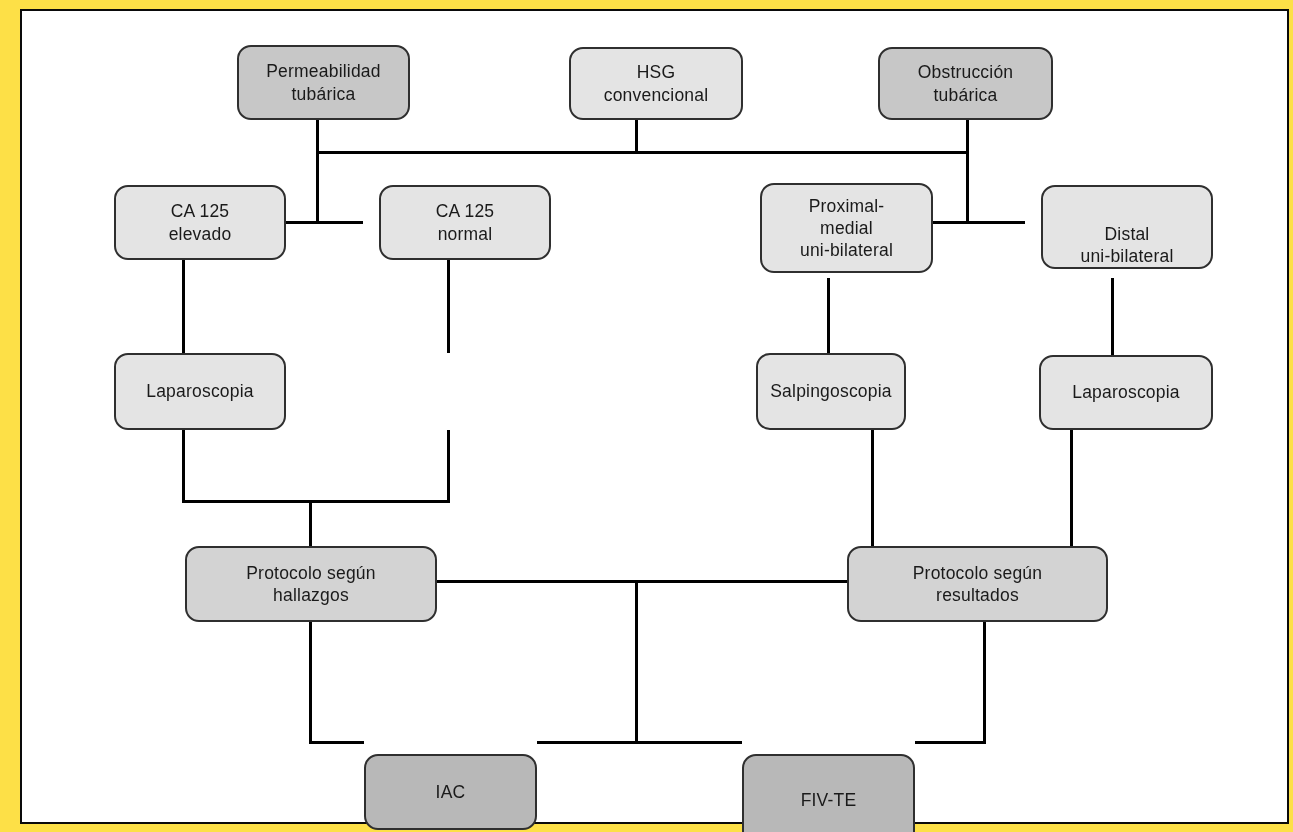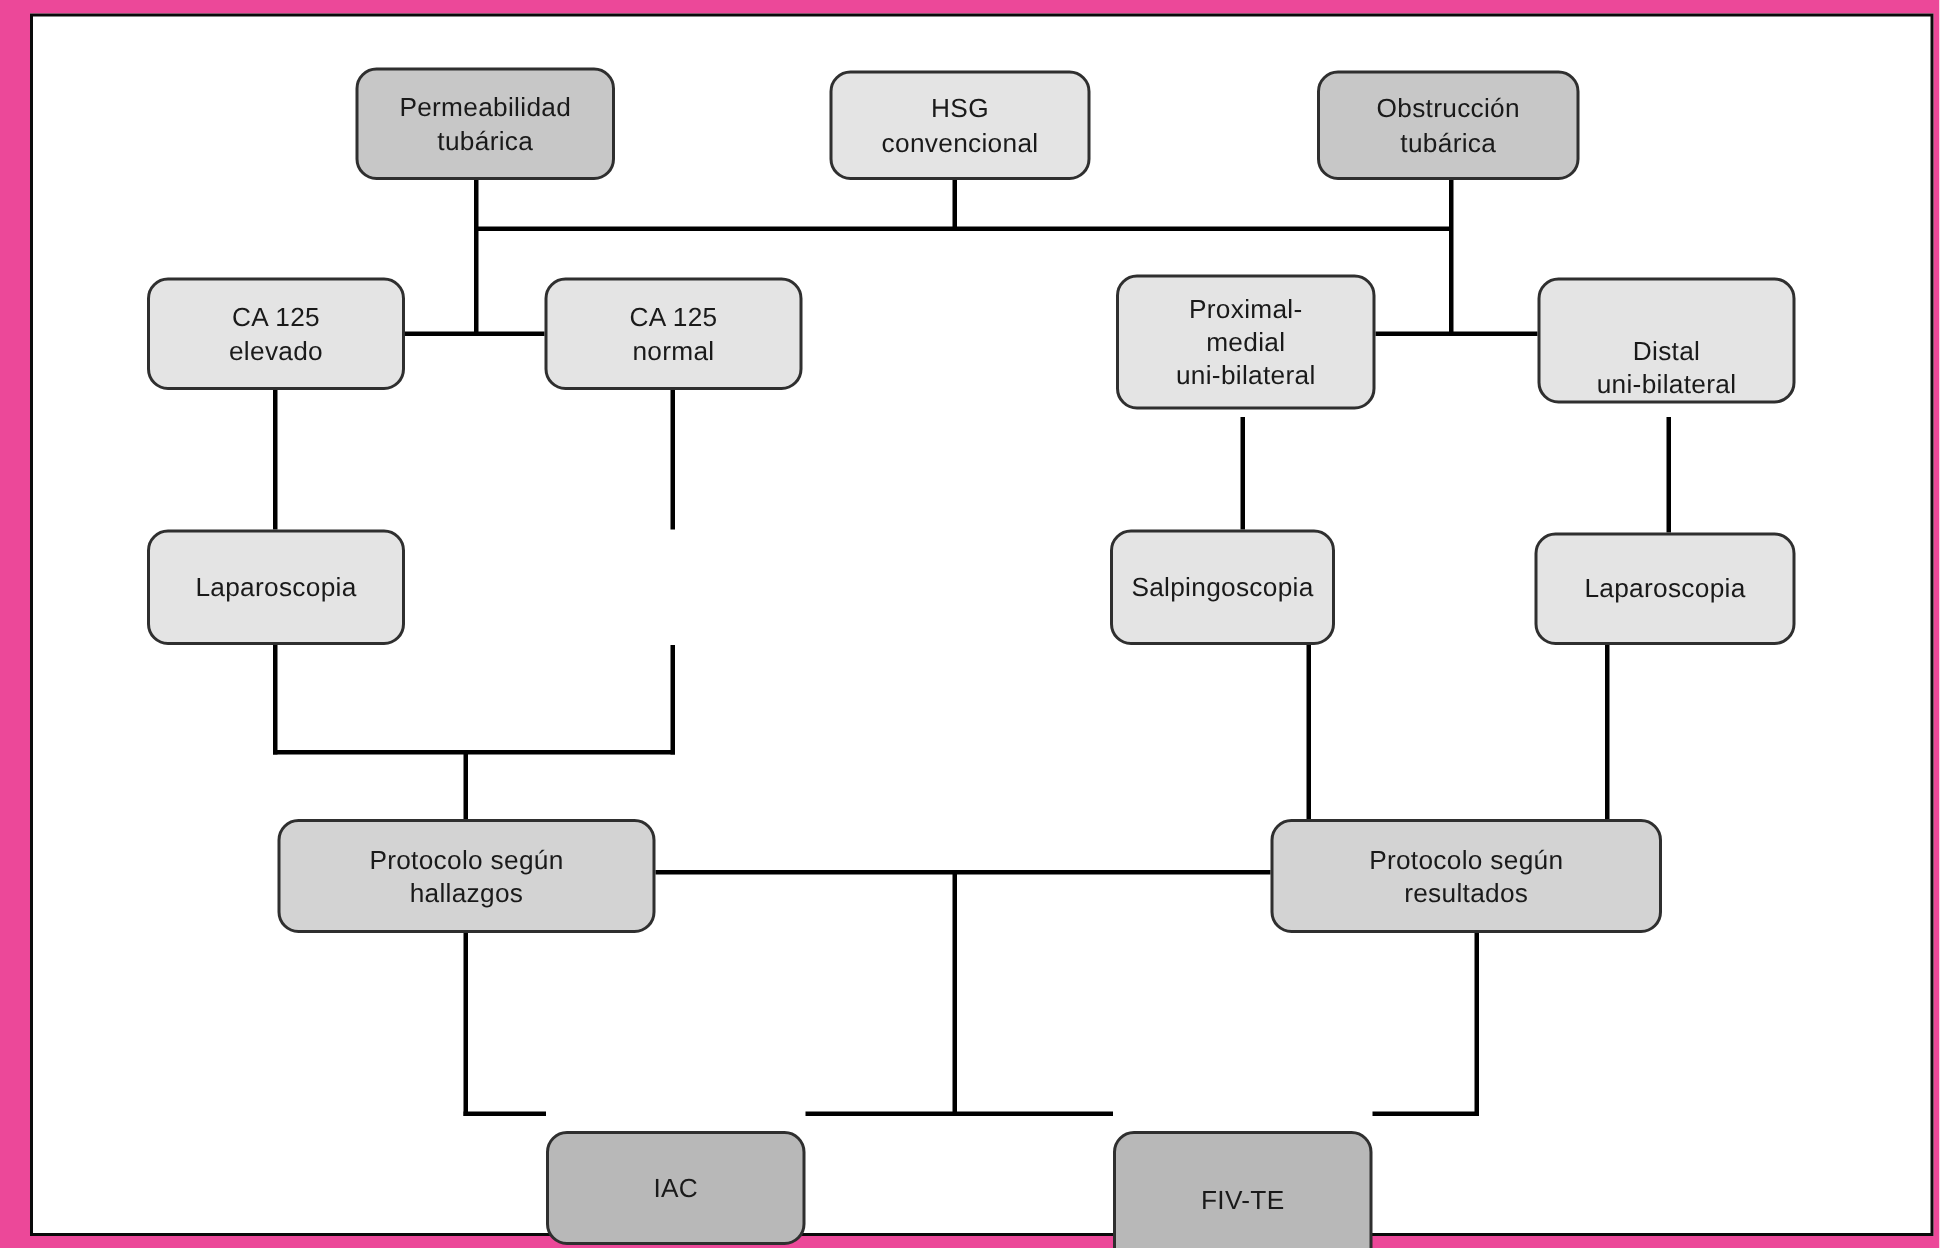--- a/index.html
+++ b/index.html
@@ -4,21 +4,21 @@
 <style>
   html, body {
     margin: 0;
     padding: 0;
     background: #ffffff;
   }
   .stage {
     position: relative;
     width: 1293px;
     height: 832px;
-    background: #ec4899;
+    background: #fde047;
     font-family: "Liberation Sans", sans-serif;
     overflow: hidden;
   }
   .frame {
     position: absolute;
     left: 20px;
     top: 9px;
     width: 1269px;
     height: 815px;
     border: 2px solid #0a0a0a;
@@ -34,21 +34,21 @@
     align-items: center;
     justify-content: center;
     text-align: center;
     font-size: 17.5px;
     line-height: 1.26;
     color: var(--text-color, #1a1a1a);
     letter-spacing: 0.2px;
     z-index: 2;
   }
   .node .lbl { white-space: pre-line; }
-  .fill-light { background: var(--fill-light, #e4e4e4); }
+  .fill-light { background: var(--fill-light, #e4e4e4); margin-left: 16px; }
   .fill-cat   { background: var(--fill-category, #c7c7c7); }
   .fill-med   { background: var(--fill-protocol, #d3d3d3); }
   .fill-dark  { background: var(--fill-action, #b8b8b8); margin-top: 48px; }
   .ln {
     position: absolute;
     background: var(--line-color, #000000);
     z-index: 1;
   }
   .h { height: 3px; }
   .v { width: 3px; }

